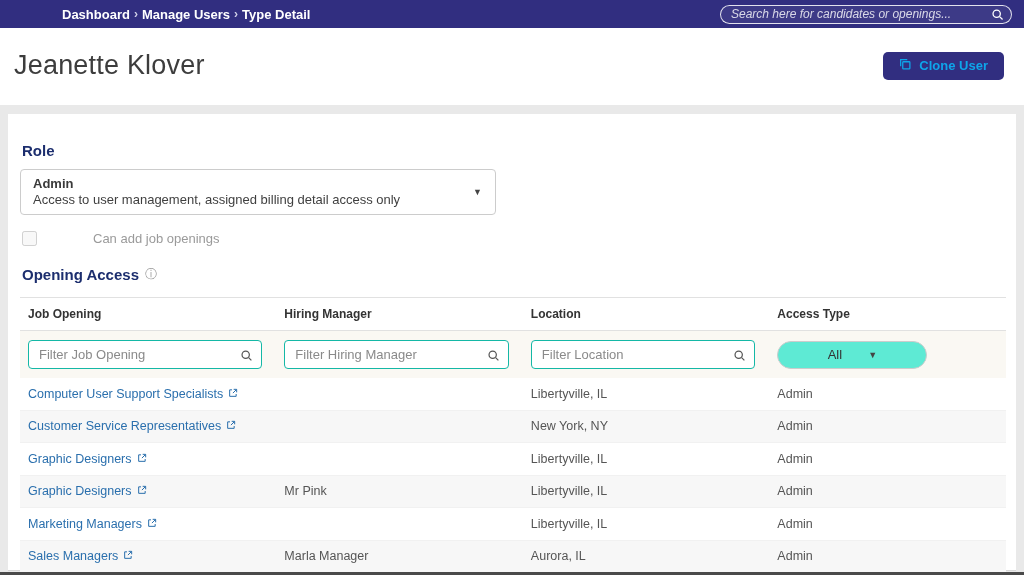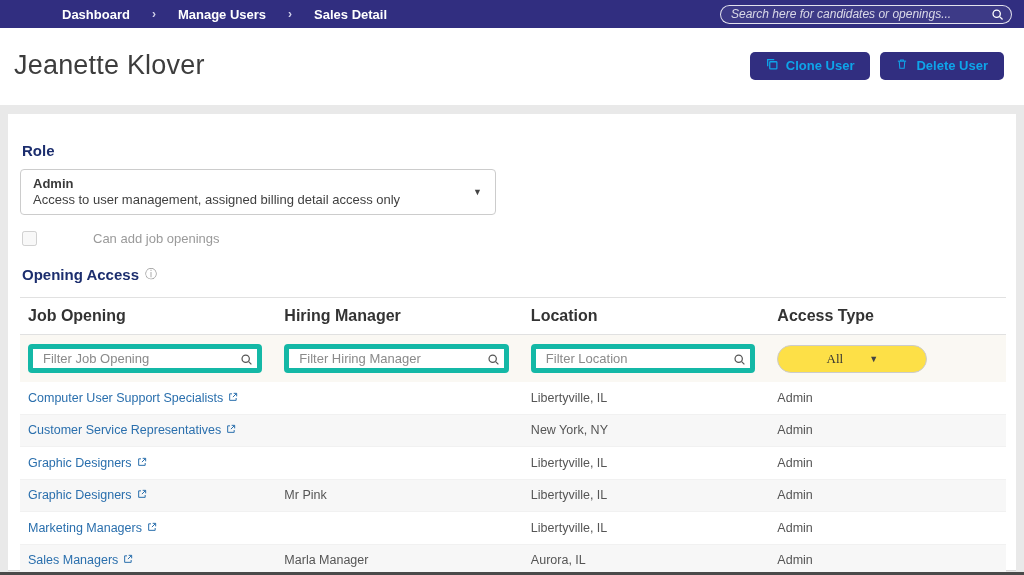--- a/index.html
+++ b/index.html
@@ -9,21 +9,21 @@
     background:#ffffff;
     position:relative;
     overflow:hidden;
   }
   
   .topbar {
     height:28px; background:#312e80;
     display:flex; align-items:center; justify-content:space-between;
     padding:0 12px 0 14px;
   }
-  .breadcrumb { display:flex; align-items:flex-start; gap:22px;padding-left:48px; }
+  .breadcrumb { display:flex; align-items:flex-start; gap:4px;padding-left:48px; }
   .crumb { color:#ffffff; font-size:13px; font-weight:700; cursor:pointer; }
   .crumb.current { cursor:default; }
   .crumb-sep { color:#cfcfe8; font-size:12px; font-weight:700; }
   .topsearch { position:relative; width:308px;padding-left:16px; }
   .topsearch input {
     width:100%; height:19px; border:1px solid rgba(255,255,255,0.85);
     border-radius:10px; background:rgba(255,255,255,0.06);
     color:#ffffff; font-size:12px; font-style:italic;
     padding:0 30px 0 10px; outline:none;
     font-family:"Liberation Sans", sans-serif;
@@ -67,37 +67,37 @@
   .checkbox-row { display:flex; align-items:center; gap:8px; margin:16px 0 20px 2px; }
   .checkbox-row input[type=checkbox] {
     width:15px; height:15px; accent-color:#cccccc;
   }
   .checkbox-row label { font-size:13px; color:#9a9a9a;margin-left:48px; }
   
   .oa-table { margin-top:14px; }
   .tgrid { display:grid; grid-template-columns:26% 25% 25% 24%; }
   .thead {
     border-top:1px solid #e1e1e1; border-bottom:1px solid #e1e1e1;
-    padding:9px 0; font-size:16px; font-weight:700; color:#333333;
+    padding:9px 0; font-size:12px; font-weight:700; color:#333333;
   }
   .cell { padding:0 14px 0 8px; }
   .filter-row { background:#faf8f3; padding:9px 0; align-items:center; }
   .filter-wrap { position:relative; }
   .filter-wrap input {
-    width:100%; height:29px; border:5px solid #14b8a6; border-radius:4px;
+    width:100%; height:29px; border:1px solid #14b8a6; border-radius:4px;
     background:#ffffff; font-size:13px; color:#3b82f6;
     padding:0 30px 0 10px; outline:none;
     font-family:"Liberation Sans", sans-serif;
   }
   .filter-wrap input::placeholder { color:#8a8a8a; }
   .filter-wrap .mag { position:absolute; right:9px; top:8px; color:#555555; }
   .pill-select {
     width:150px; height:28px; border:1px solid #cccccc; border-radius:14px;
-    background:#fde047; display:flex; align-items:center; justify-content:center;
-    gap:26px; font-size:13px; color:#333333; cursor:pointer;font-family:Liberation Serif, serif;
+    background:#5eead4; display:flex; align-items:center; justify-content:center;
+    gap:26px; font-size:13px; color:#333333; cursor:pointer;
   }
   .trow {
     height:32.5px; align-items:center; font-size:12.5px; color:#555555;
     border-bottom:1px solid #f1f1f1; background:#ffffff;
   }
   .trow:nth-child(even) { background:#f7f7f7; }
   .job-link {
     color:#2a6fad; text-decoration:none; font-size:12.5px;
     display:inline-flex; align-items:center; gap:5px; cursor:pointer;
   }
@@ -106,21 +106,21 @@
 </style>
 </head>
 <body>
 
 <div class="topbar">
   <div class="breadcrumb">
     <span class="crumb">Dashboard</span>
     <span class="crumb-sep">›</span>
     <span class="crumb">Manage Users</span>
     <span class="crumb-sep">›</span>
-    <span class="crumb current">Sales Detail</span>
+    <span class="crumb current">Type Detail</span>
   </div>
   <div class="topsearch">
     <input type="text" placeholder="Search here for candidates or openings..." style="">
     <span class="mag">
       <svg viewBox="0 0 16 16" width="13" height="13">
           <circle cx="7" cy="7" r="4.5" fill="none" stroke="currentColor" stroke-width="1.6"></circle>
           <line x1="10.6" y1="10.6" x2="14.2" y2="14.2" stroke="currentColor" stroke-width="1.6"></line>
         </svg>
     </span>
   </div>
@@ -131,30 +131,20 @@
   <div class="head-actions">
     <button class="btn">
       <span>
         <svg viewBox="0 0 16 16" width="12" height="12">
             <rect x="5" y="5" width="9.5" height="9.5" rx="1" fill="none" stroke="currentColor" stroke-width="1.7"></rect>
             <path d="M11 2.2 H2.2 V11" fill="none" stroke="currentColor" stroke-width="1.7"></path>
           </svg>
       </span>
       <span>Clone User</span>
     </button>
-    <button class="btn">
-      <span>
-        <svg viewBox="0 0 16 16" width="12" height="12">
-            <path d="M2.5 4.2h11" stroke="currentColor" stroke-width="1.5" fill="none"></path>
-            <path d="M6.2 4V2.6h3.6V4" stroke="currentColor" stroke-width="1.4" fill="none"></path>
-            <path d="M4.3 4.4l.8 9.2h5.8l.8-9.2" stroke="currentColor" stroke-width="1.4" fill="none"></path>
-          </svg>
-      </span>
-      <span>Delete User</span>
-    </button>
   </div>
 </div>
 
 <div class="content-bg">
   <div class="card">
 
     <div class="section-heading">Role</div>
 
     <div class="role-select">
       <div class="role-name">Admin</div>

